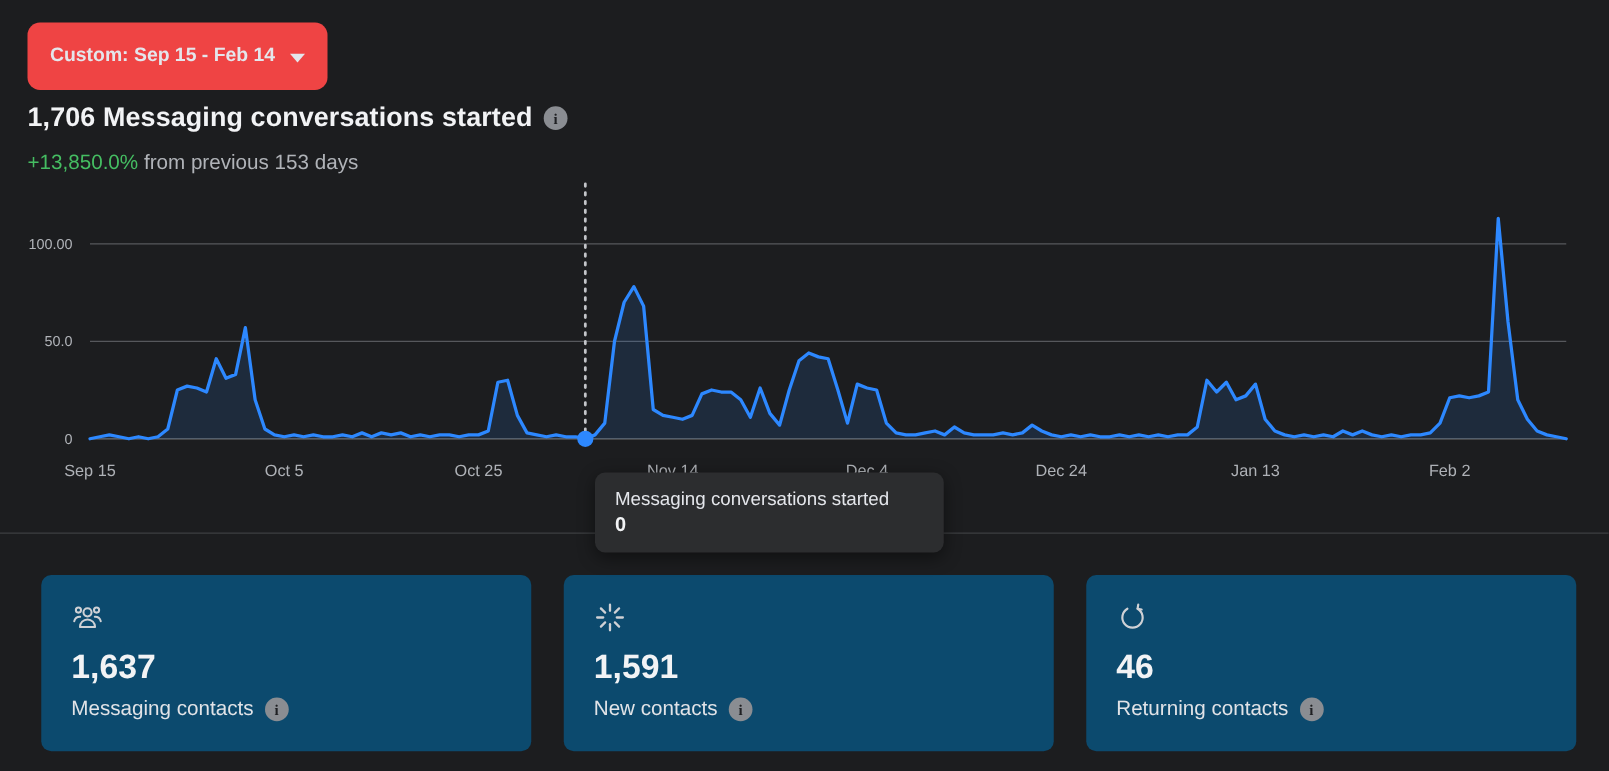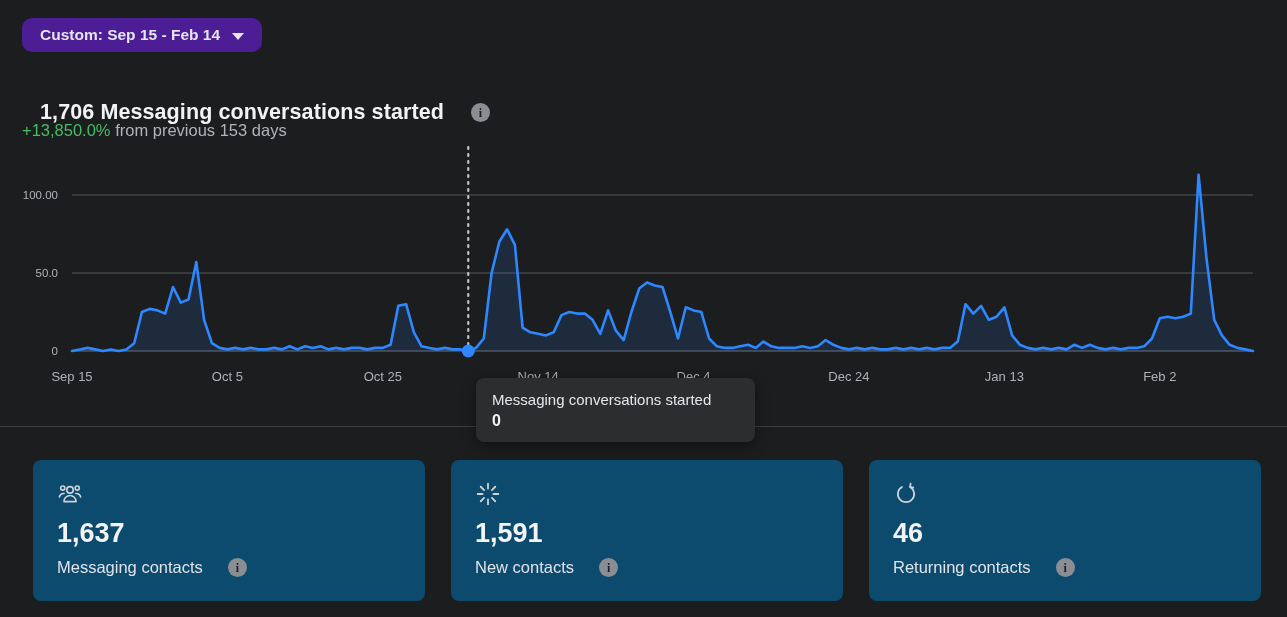--- a/index.html
+++ b/index.html
@@ -3,30 +3,30 @@
 <meta charset="utf-8">
 <style>
   html,body{margin:0;padding:0;}
   body{
     width:1287px;height:617px;position:relative;overflow:hidden;
     background:#1c1d1f;color:#e4e6eb;
     font-family:"Liberation Sans",sans-serif;
   }
   
   .pill{
-    position:absolute;left:22px;top:18px;height:34px;
-    background:#4c1d95;border-radius:10px;
+    position:absolute;left:22px;top:18px;height:54px;
+    background:#ef4444;border-radius:10px;
     display:inline-flex;align-items:center;gap:12px;
     padding:0 18px;cursor:pointer;
   }
   .pill .lbl{font-size:15.5px;font-weight:bold;color:#e4e6eb;}
   .caret{width:0;height:0;border-left:6px solid transparent;border-right:6px solid transparent;border-top:7px solid #e4e6eb;margin-top:2px;}
   
   .title-row{position:absolute;left:22px;top:82px;display:flex;align-items:center;gap:9px;}
-  .title-row h1{margin:18px;font-size:21.5px;font-weight:bold;color:#f2f3f5;letter-spacing:.1px;}
+  .title-row h1{margin:0;font-size:21.5px;font-weight:bold;color:#f2f3f5;letter-spacing:.1px;}
   .info{
     display:inline-flex;align-items:center;justify-content:center;
     width:19px;height:19px;border-radius:50%;background:#8a8d92;
     flex:0 0 auto;cursor:pointer;
   }
   .info .info-glyph{font-size:12px;font-weight:bold;color:#1f2023;font-family:"Liberation Serif",serif;line-height:1;}
   .subtitle{position:absolute;left:22px;top:121px;font-size:16.5px;color:#b0b3b8;}
   .subtitle .green{color:#45bd62;}
   
   #chart-svg{position:absolute;left:0;top:140px;}
@@ -43,21 +43,21 @@
   .tt-date{font-size:13.5px;color:#b0b3b8;margin-top:5px;}
   
   .cards{position:absolute;left:33px;top:460px;display:flex;gap:26px;}
   .card{
     width:392px;height:141px;box-sizing:border-box;
     background:#0c4a6e;border-radius:8px;padding:21px 24px;
   }
   .card-icon{display:block;width:26px;height:26px;color:#cfd1d5;}
   .card-icon svg{width:26px;height:26px;display:block;}
   .card-value{font-size:27px;font-weight:bold;color:#f2f3f5;margin-top:11px;}
-  .card-label-row{display:flex;align-items:center;gap:25px;margin-top:9px;}
+  .card-label-row{display:flex;align-items:center;gap:9px;margin-top:9px;}
   .card-label-row .lbl{font-size:16.5px;color:#e1e3e7;}
 </style>
 </head>
 <body>
 
 <div class="pill">
   <span class="lbl">Custom: Sep 15 - Feb 14</span>
   <span class="caret"></span>
 </div>
 

